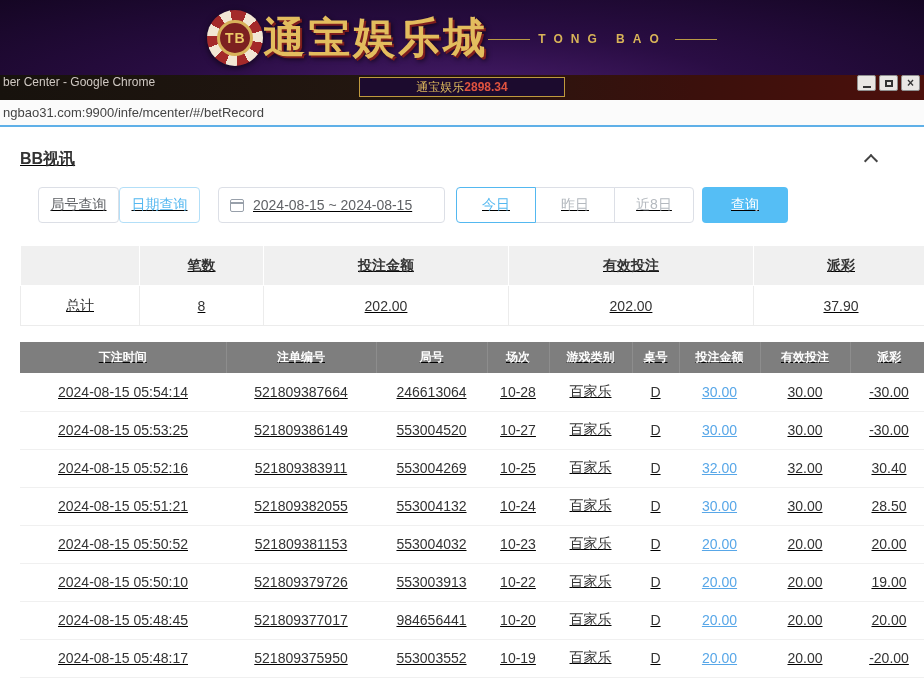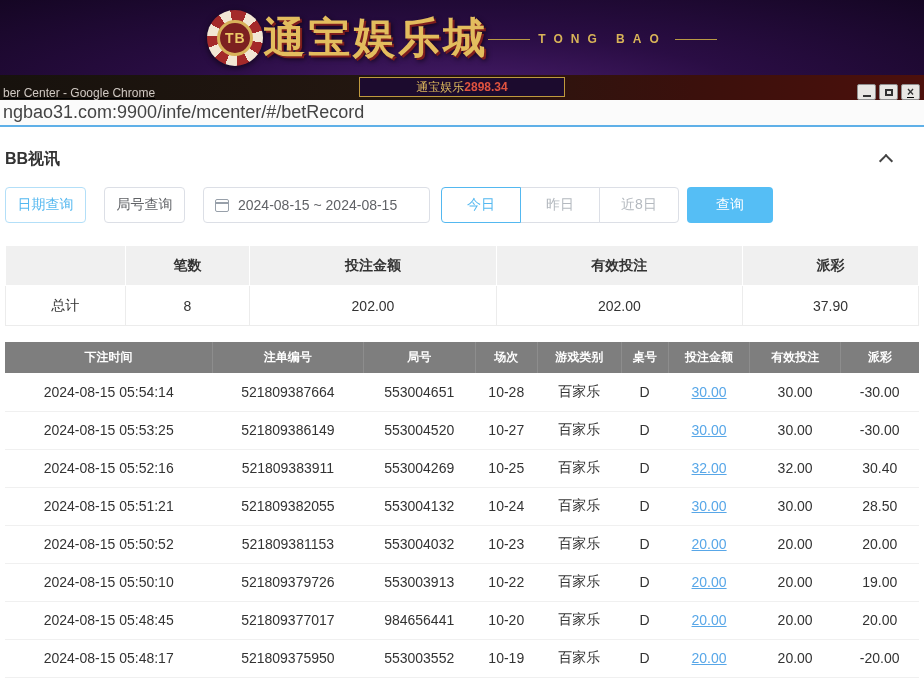--- a/index.html
+++ b/index.html
@@ -42,21 +42,21 @@
   .brand-subtitle{
     margin-top:3px;font-size:12px;color:#d8b458;letter-spacing:8px;font-weight:bold;
     display:flex;align-items:center;gap:8px;
   }
   .sub-line{width:42px;height:1px;background:#b99a44;}
 
   
   .titlebar{
     height:25px;position:relative;
     background:linear-gradient(90deg,#17120d 0%,#241710 45%,#3b100c 75%,#4c100c 100%);
-    display:flex;align-items:flex-end;text-decoration:underline;
+    display:flex;align-items:flex-start;
   }
   .titlebar-title{color:#cfc8c2;font-size:12px;padding-left:3px;white-space:nowrap;}
   .window-controls{margin-left:auto;display:flex;gap:3px;padding-right:4px;}
   .win-btn{
     width:19px;height:16px;background:#e9e7e4;border:1px solid #8f8f8f;border-radius:2px;
     display:flex;align-items:center;justify-content:center;cursor:pointer;padding:0;
   }
   .glyph-min{width:8px;height:2px;background:#333;margin-top:7px;}
   .glyph-max{width:8px;height:7px;border:2px solid #333;}
   .glyph-close{font-size:12px;font-weight:bold;color:#333;line-height:1;}
@@ -67,25 +67,25 @@
     display:flex;align-items:center;justify-content:center;
     font-size:12px;z-index:5;
   }
   .marquee-label{color:var(--gold);}
   .marquee-value{color:#e0533f;font-weight:bold;}
 
   
   .urlbar{
     height:27px;background:#fbfbfb;border-bottom:2px solid #5fb0e8;
     display:flex;align-items:center;padding-left:3px;
-    font-size:18px;color:#444;
-  }
-
-  
-  .content{padding:0 5px;}
+    font-size:13px;color:#444;
+  }
+
+  
+  .content{padding:0 20px;text-decoration:underline;}
   .section-header{display:flex;align-items:center;justify-content:space-between;margin-top:16px;height:32px;}
   .section-title{font-size:16px;font-weight:bold;color:#333;}
   .chevron-up{
     width:10px;height:10px;border-left:2px solid #444;border-top:2px solid #444;
     transform:rotate(45deg);margin-right:28px;margin-top:4px;cursor:pointer;
   }
 
   .filter-row{display:flex;align-items:center;margin-top:12px;height:36px;}
   .btn{
     height:36px;border-radius:4px;font-size:14px;background:#fff;cursor:pointer;
@@ -180,22 +180,22 @@
 </div>
 
 <div class="content">
 
   <div class="section-header">
     <span class="section-title">BB视讯</span>
     <span class="chevron-up"></span>
   </div>
 
   <div class="filter-row">
+    <button class="btn btn-round-query">局号查询</button>
     <button class="btn btn-date-query">日期查询</button>
-    <button class="btn btn-round-query">局号查询</button>
     <div class="date-box">
       <span class="cal-icon"></span>
       <span>2024-08-15 ~ 2024-08-15</span>
     </div>
     <div class="quick-group">
       <button class="quick-btn active">今日</button>
       <button class="quick-btn">昨日</button>
       <button class="quick-btn">近8日</button>
     </div>
     <button class="btn-search">查询</button>
@@ -251,21 +251,21 @@
         <th>桌号</th>
         <th>投注金额</th>
         <th>有效投注</th>
         <th>派彩</th>
       </tr>
     </thead>
     <tbody>
         <tr>
           <td>2024-08-15 05:54:14</td>
           <td>521809387664</td>
-          <td>553004651</td>
+          <td>246613064</td>
           <td>10-28</td>
           <td>百家乐</td>
           <td>D</td>
           <td><a href="#" class="bet-link">30.00</a></td>
           <td>30.00</td>
           <td class="neg">-30.00</td>
         </tr>
         <tr>
           <td>2024-08-15 05:53:25</td>
           <td>521809386149</td>

